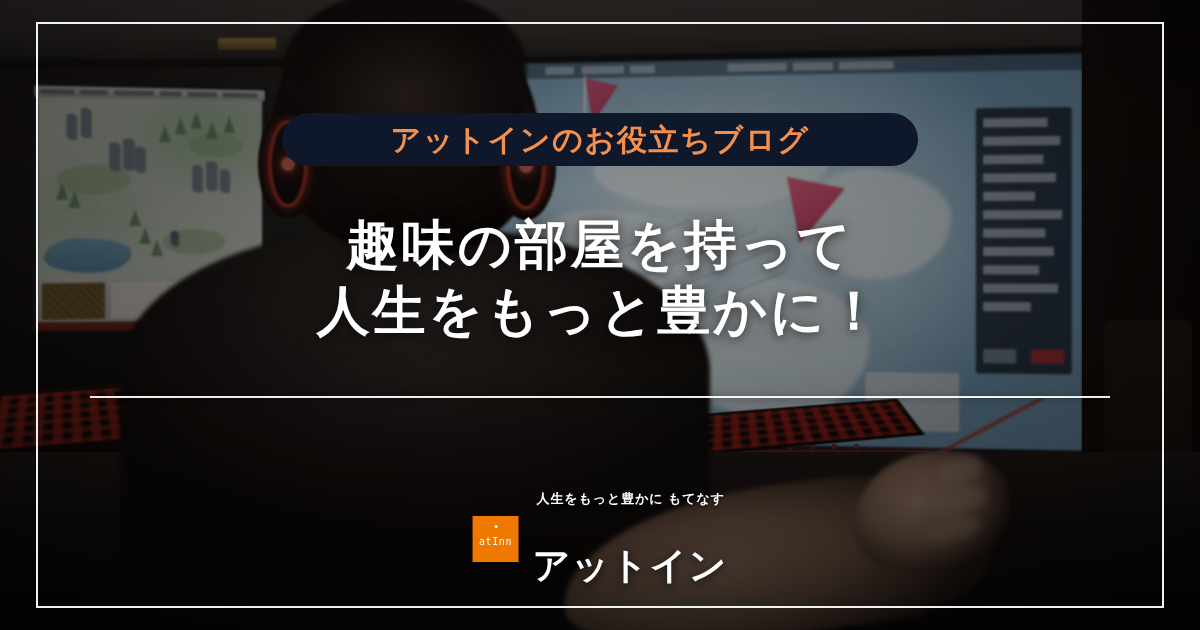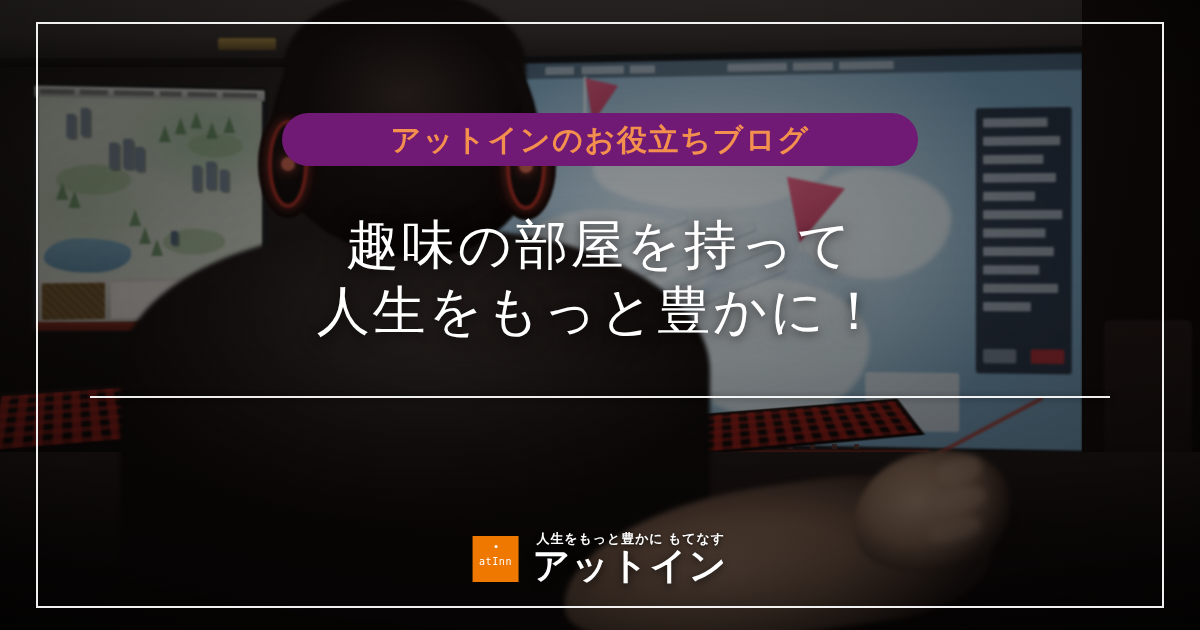--- a/index.html
+++ b/index.html
@@ -348,38 +348,38 @@
 
   
   .content {
     position:absolute; inset:0;
     display:flex; flex-direction:column; align-items:center;
   }
 
   .badge {
     position:absolute; left:50%; top:113px; transform:translateX(-50%);
     width:636px; height:53px;
-    background:#701a75;
+    background:#0f172a;
     border-radius:27px;
     display:flex; align-items:center; justify-content:center;
   }
   .badge-text {
     color:#f4904e;
     font-size:30px; font-weight:bold;
     letter-spacing:.055em;
     line-height:1;
     white-space:nowrap;
   }
 
   .title {
     position:absolute; left:0; right:0; top:212px;
     text-align:center;
     color:#ffffff;
     font-size:53px;
-    font-weight:normal;
+    font-weight:bold;
     line-height:1.25;
     letter-spacing:.055em;
     text-shadow:0 2px 10px rgba(0,0,0,.55), 0 0 28px rgba(0,0,0,.40);
     white-space:nowrap;
   }
   .title .ln { display:block; }
 
   .divider {
     position:absolute; left:90px; top:396px; width:1020px; height:2px;
     background:rgba(255,255,255,.93);
@@ -432,20 +432,21 @@
     line-height:1.1;
     text-shadow:0 1px 4px rgba(0,0,0,.8);
     padding-left:4px;
   }
   .logo-name {
     color:#ffffff;
     font-size:37px; font-weight:bold;
     letter-spacing:.03em;
     line-height:1.05;
     text-shadow:0 2px 8px rgba(0,0,0,.7);
+    margin-top:40px;
   }
 </style>
 </head>
 <body>
 
 <div class="card">
 
   <div class="photo">
     <div class="room"></div>
     <div class="shelf"></div>

